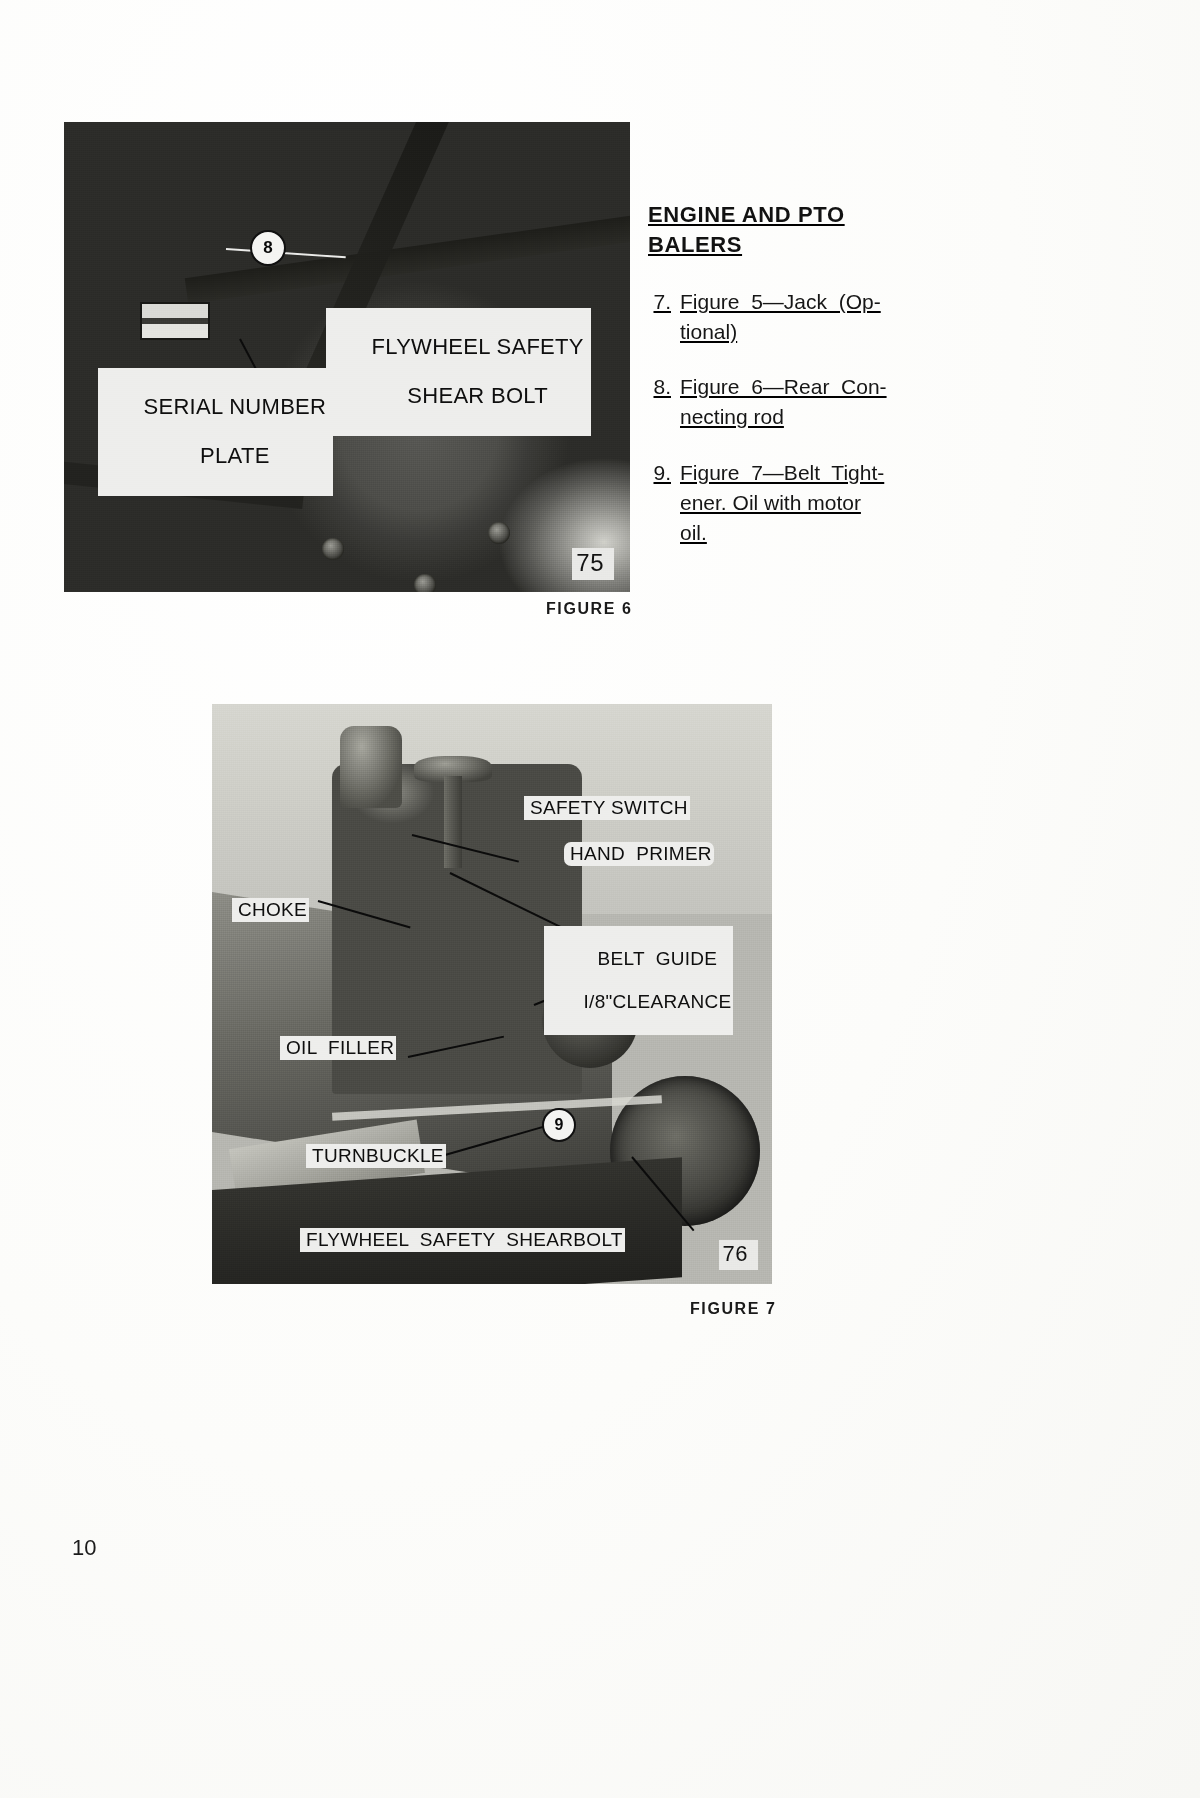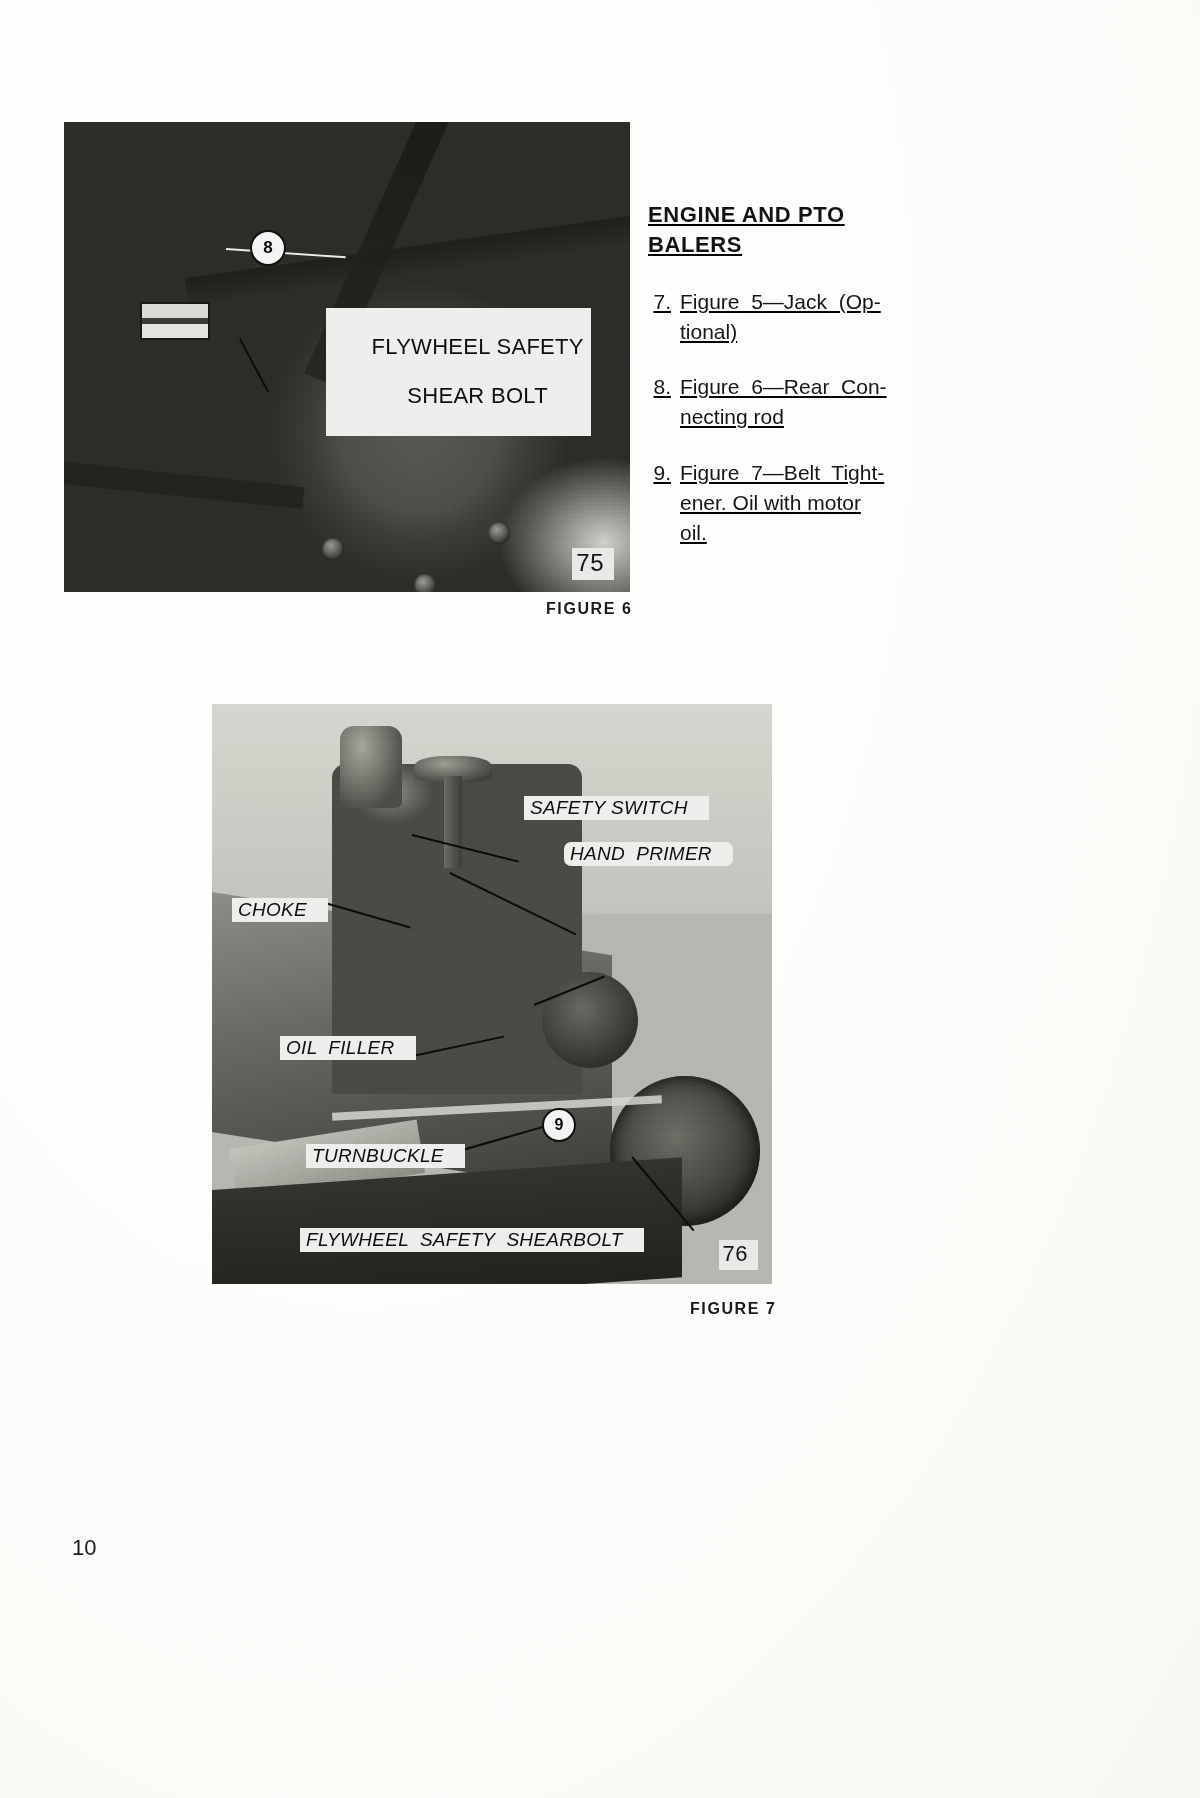--- a/index.html
+++ b/index.html
@@ -49,21 +49,21 @@
     color: #101010;
     font-family: "Liberation Sans", sans-serif;
     font-weight: 400;
     letter-spacing: .3px;
     line-height: 1.12;
     padding: 2px 7px 3px 7px;
     white-space: pre;
     box-shadow: 0 0 0 0 rgba(0,0,0,0);
     text-align: center;
   }
-  .callout.tight { padding: 1px 21px 2px 6px; font-style: italic; }
+  .callout.tight { padding: 1px 2px 2px 6px; }
 
   
   .leader {
     position: absolute;
     background: #0d0d0d;
     transform-origin: 0 50%;
     height: 2px;
   }
   .leader.light { background: #e9e9e7; }
 
@@ -273,20 +273,24 @@
     <div class="leader" style="left:330px; top:240px; width:68px; transform:rotate(78deg);"></div>
     <div class="leader light" style="left:162px; top:126px; width:120px; transform:rotate(4deg);"></div>
 
     <div class="badge" style="left:186px; top:108px; width:32px; height:32px; font-size:17px;">8</div>
 
     <div class="callout" style="left:262px; top:186px; font-size:22px;">
       <span>FLYWHEEL SAFETY</span><br>
       <span>SHEAR BOLT</span>
     </div>
 
+    <div class="callout" style="left:34px; top:246px; font-size:22px;">
+      <span>SERIAL NUMBER</span><br>
+      <span>PLATE</span>
+    </div>
 
     <div class="photonum" style="right:16px; bottom:12px;">75</div>
 
     <div class="grain"></div>
   </div>
 
   <div class="figcaption" style="left:546px; top:600px;">FIGURE  6</div>
 
   <div class="txtcol">
     <div class="heading">
@@ -346,20 +350,24 @@
     <div class="leader" style="left:420px; top:452px; width:96px; transform:rotate(50deg);"></div>
 
     <div class="badge" style="left:330px; top:404px; width:30px; height:30px; font-size:16px;">9</div>
 
     <div class="callout tight" style="left:312px; top:92px; font-size:19px;">SAFETY SWITCH</div>
 
     <div class="callout tight" style="left:352px; top:138px; font-size:19px;border-radius:7px;">HAND  PRIMER</div>
 
     <div class="callout tight" style="left:20px; top:170px; font-size:19px;margin-top:24px;">CHOKE</div>
 
+    <div class="callout tight" style="left:332px; top:222px; font-size:19px;">
+      <span>BELT  GUIDE</span><br>
+      <span>I/8"CLEARANCE</span>
+    </div>
 
     <div class="callout tight" style="left:68px; top:332px; font-size:19px;">OIL  FILLER</div>
 
     <div class="callout tight" style="left:94px; top:440px; font-size:19px;">TURNBUCKLE</div>
 
     <div class="callout tight" style="left:88px; top:524px; font-size:19px;">FLYWHEEL  SAFETY  SHEARBOLT</div>
 
     <div class="photonum" style="right:14px; bottom:14px; font-size:22px;">76</div>
 
     <div class="grain"></div>

